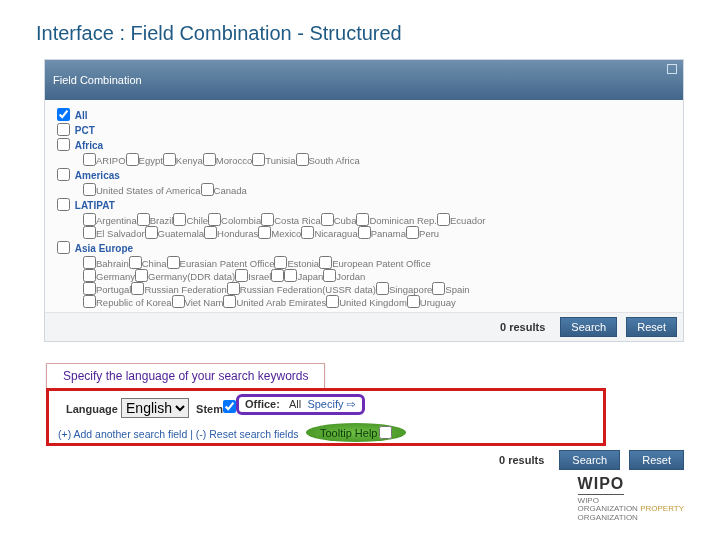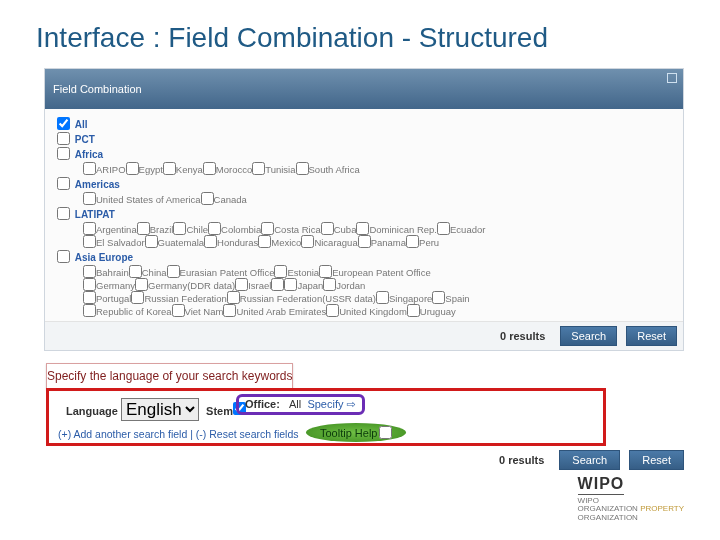--- a/index.html
+++ b/index.html
@@ -6,21 +6,21 @@
   body {
     font-family: Arial, Helvetica, sans-serif;
     font-size: 11px;
     color: #333;
     background: #fff;
     width: 720px;
     height: 540px;
     position: relative;
   }
   .slide-title {
-    font-size: 28px;
+    font-size: 20px;
     color: #1f5a85;
     font-weight: 400;
     padding: 22px 0 10px 36px;
   }
   .panel {
     margin: 4px 36px 0 44px;
     border: 1px solid #cfd6de;
     background: #fff;
   }
   .panel-header {
@@ -62,38 +62,38 @@
     font-size: 11px;
     border: 1px solid #2e547b;
     cursor: pointer;
   }
   .results-row .count { font-weight: bold; margin-right: 6px; }
 
   .callout {
     position: absolute;
     border: 1px solid #d9a0a0;
     background: #fff;
-    padding: 5px 0;
+    padding: 5px 16px;
     font-size: 12px;
-    color: #7f1d1d;
+    color: #4c1d95;
     box-shadow: 0 1px 2px rgba(0,0,0,0.15);
   }
 
   .red-box {
     position: absolute;
     border: 3px solid #d11a1a;
     background: rgba(255,255,255,0.0);
   }
   .lang-row {
     position: absolute;
     font-size: 11px;
   }
   .lang-row label { color: #333; }
   .lang-row select {
-    font-size: 17px;
+    font-size: 14px;
     border: 1px solid #777;
     background: #eee;
   }
   .purple-box {
     position: absolute;
     border: 3px solid #6b2db5;
     padding: 1px 6px;
     font-size: 11px;
   }
   .purple-box .spec { color: #2b5ca8; }

